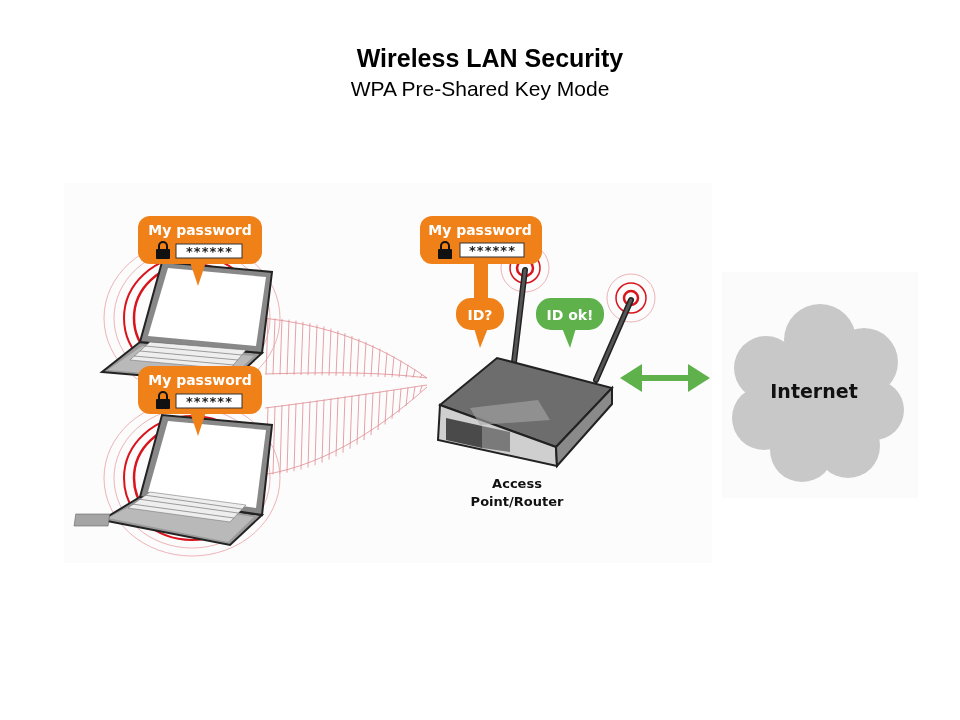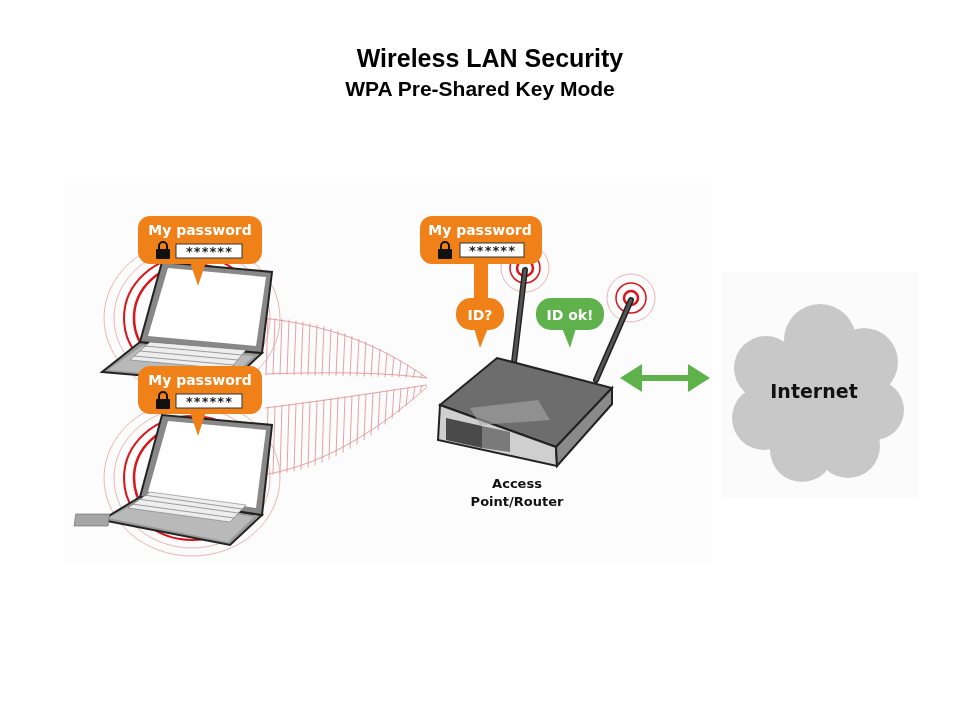--- a/index.html
+++ b/index.html
@@ -1,18 +1,18 @@
 <!DOCTYPE html>
 <html><head>
 <meta charset="utf-8">
 <style>
   html, body { margin: 0; padding: 0; background: #ffffff; }
   body { width: 960px; height: 720px; position: relative; overflow: hidden; font-family: "Liberation Sans", sans-serif; }
   .title { position: absolute; left: 10px; width: 960px; top: 44px; text-align: center; font-weight: bold; font-size: 25px; color: #000; }
-  .subtitle { position: absolute; left: 0; width: 960px; top: 77px; text-align: center; font-size: 21px; color: #000; font-weight: bold; }
+  .subtitle { position: absolute; left: 0; width: 960px; top: 77px; text-align: center; font-size: 21px; color: #000; }
   .panel { position: absolute; left: 64px; top: 183px; width: 648px; height: 380px; background: #fcfcfc; }
   .cloud-panel { position: absolute; left: 722px; top: 272px; width: 196px; height: 226px; background: #fbfbfb; }
   svg.diagram { position: absolute; left: 0; top: 0; width: 960px; height: 720px; }
   .bubble-text { font-family: "DejaVu Sans", sans-serif; font-weight: bold; fill: #ffffff; }
   .label-text { font-family: "DejaVu Sans", sans-serif; font-weight: bold; fill: #111; }
   .pwd-text { font-family: "DejaVu Sans Mono", monospace; font-weight: bold; fill: #222; }
 </style>
 </head>
 <body>
 

